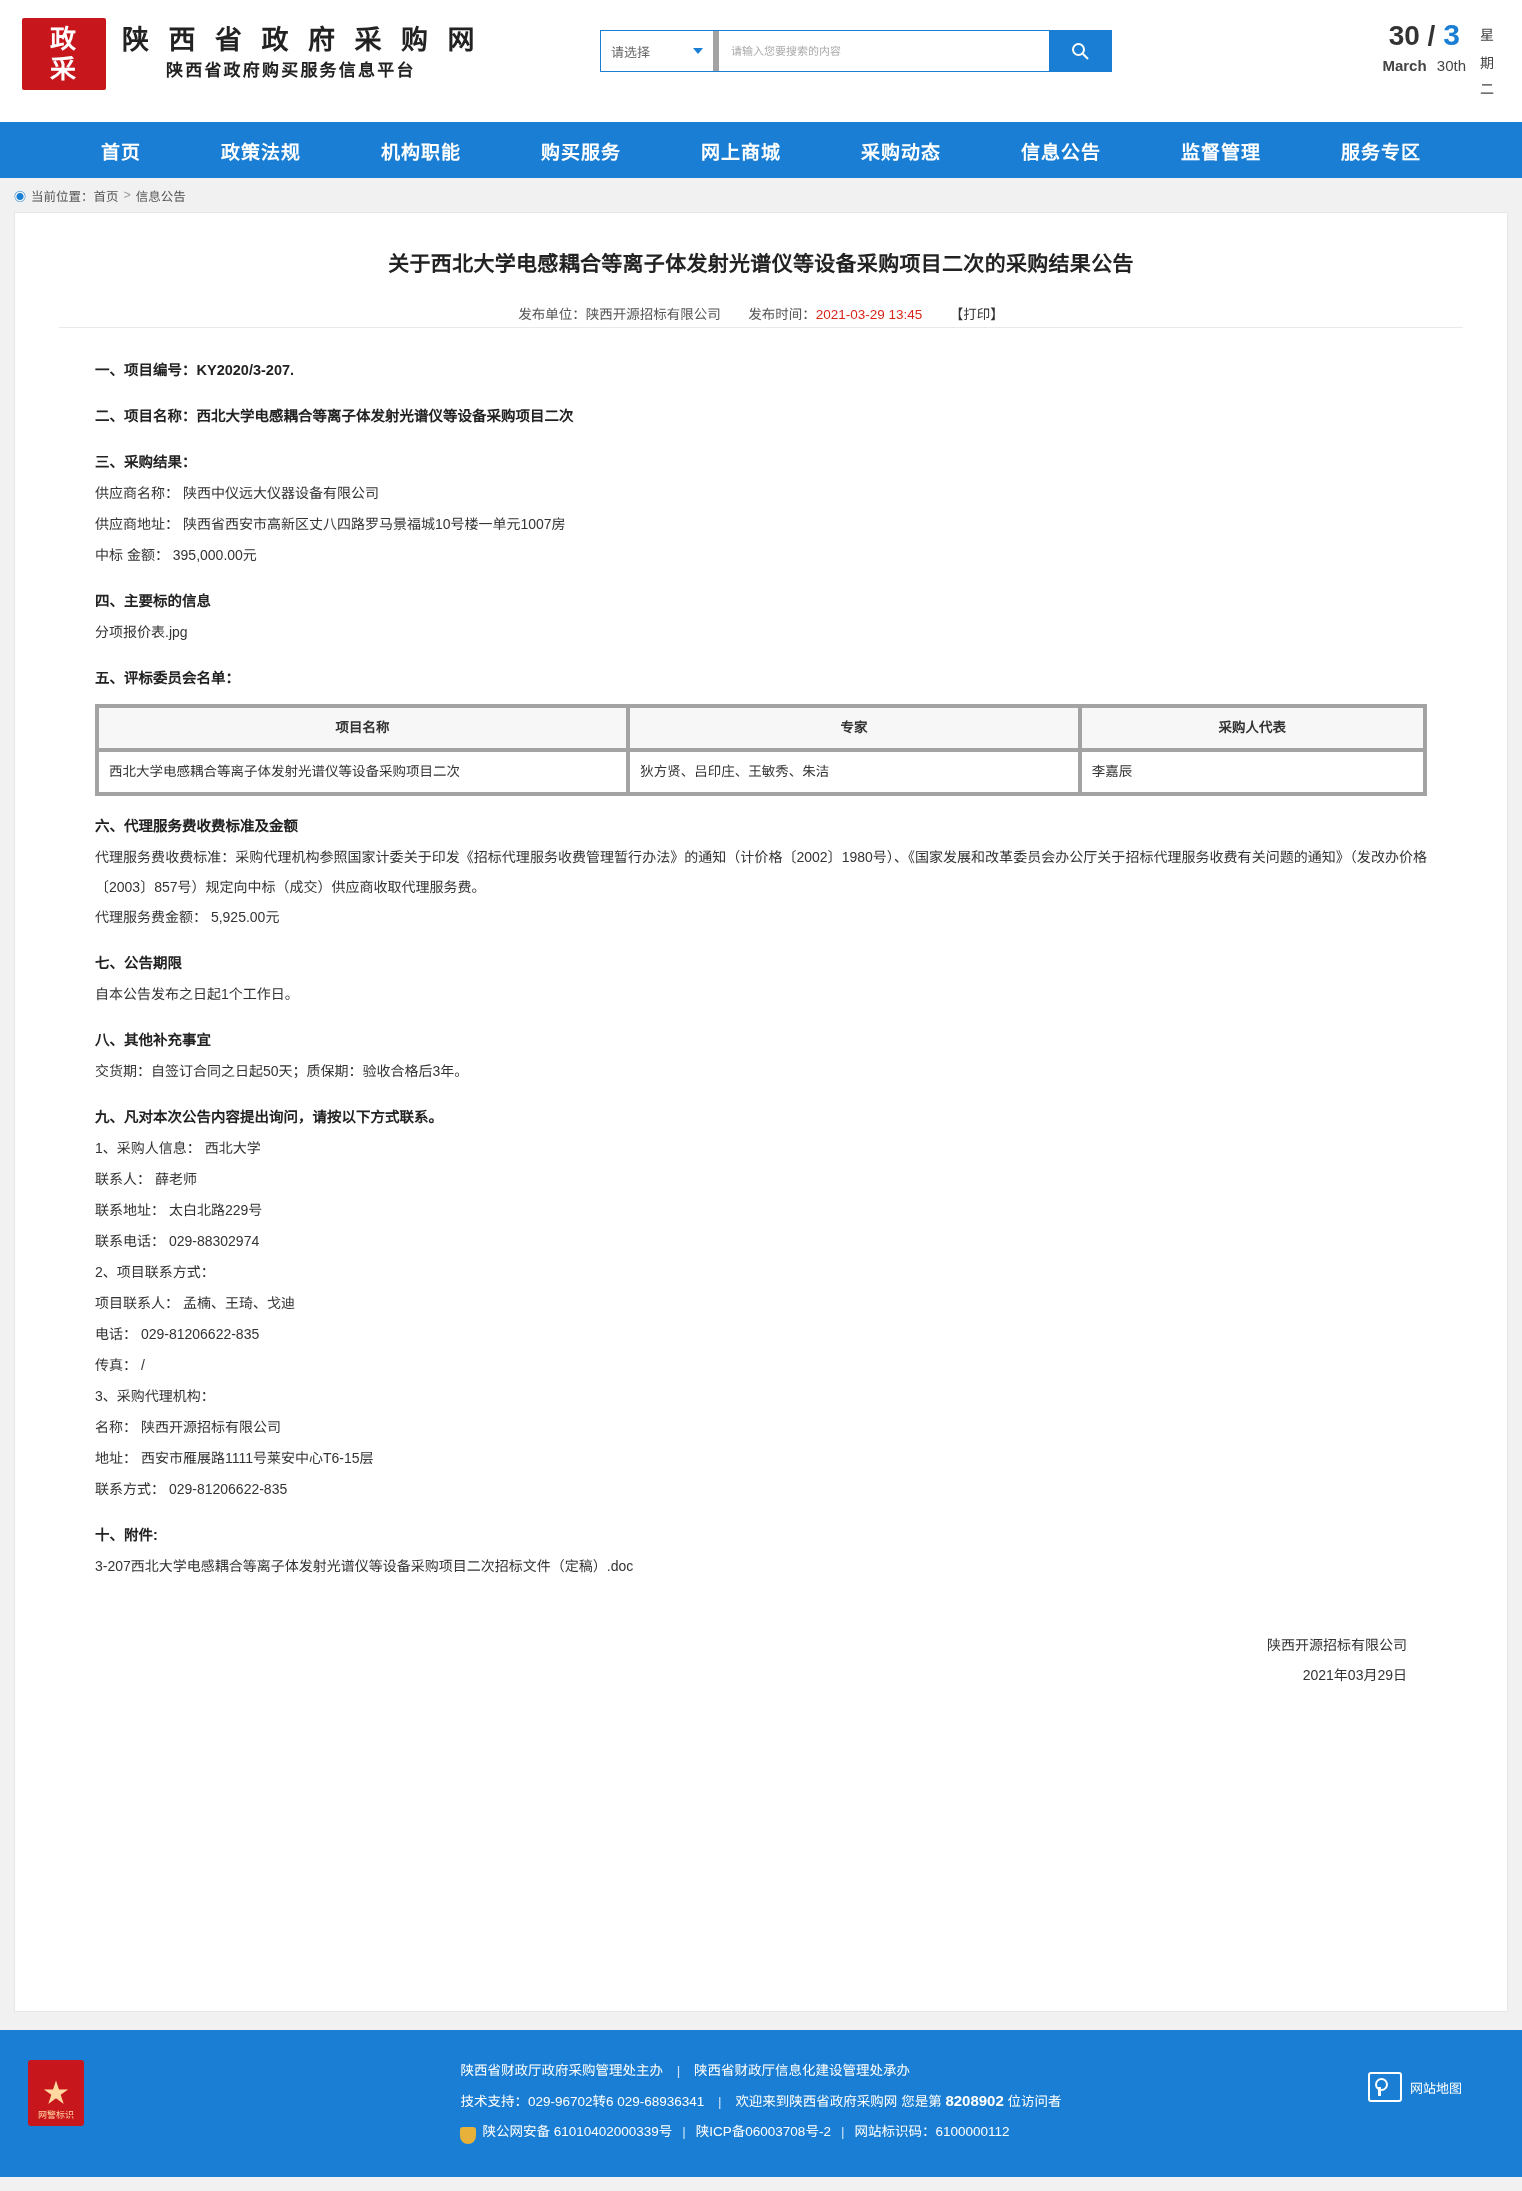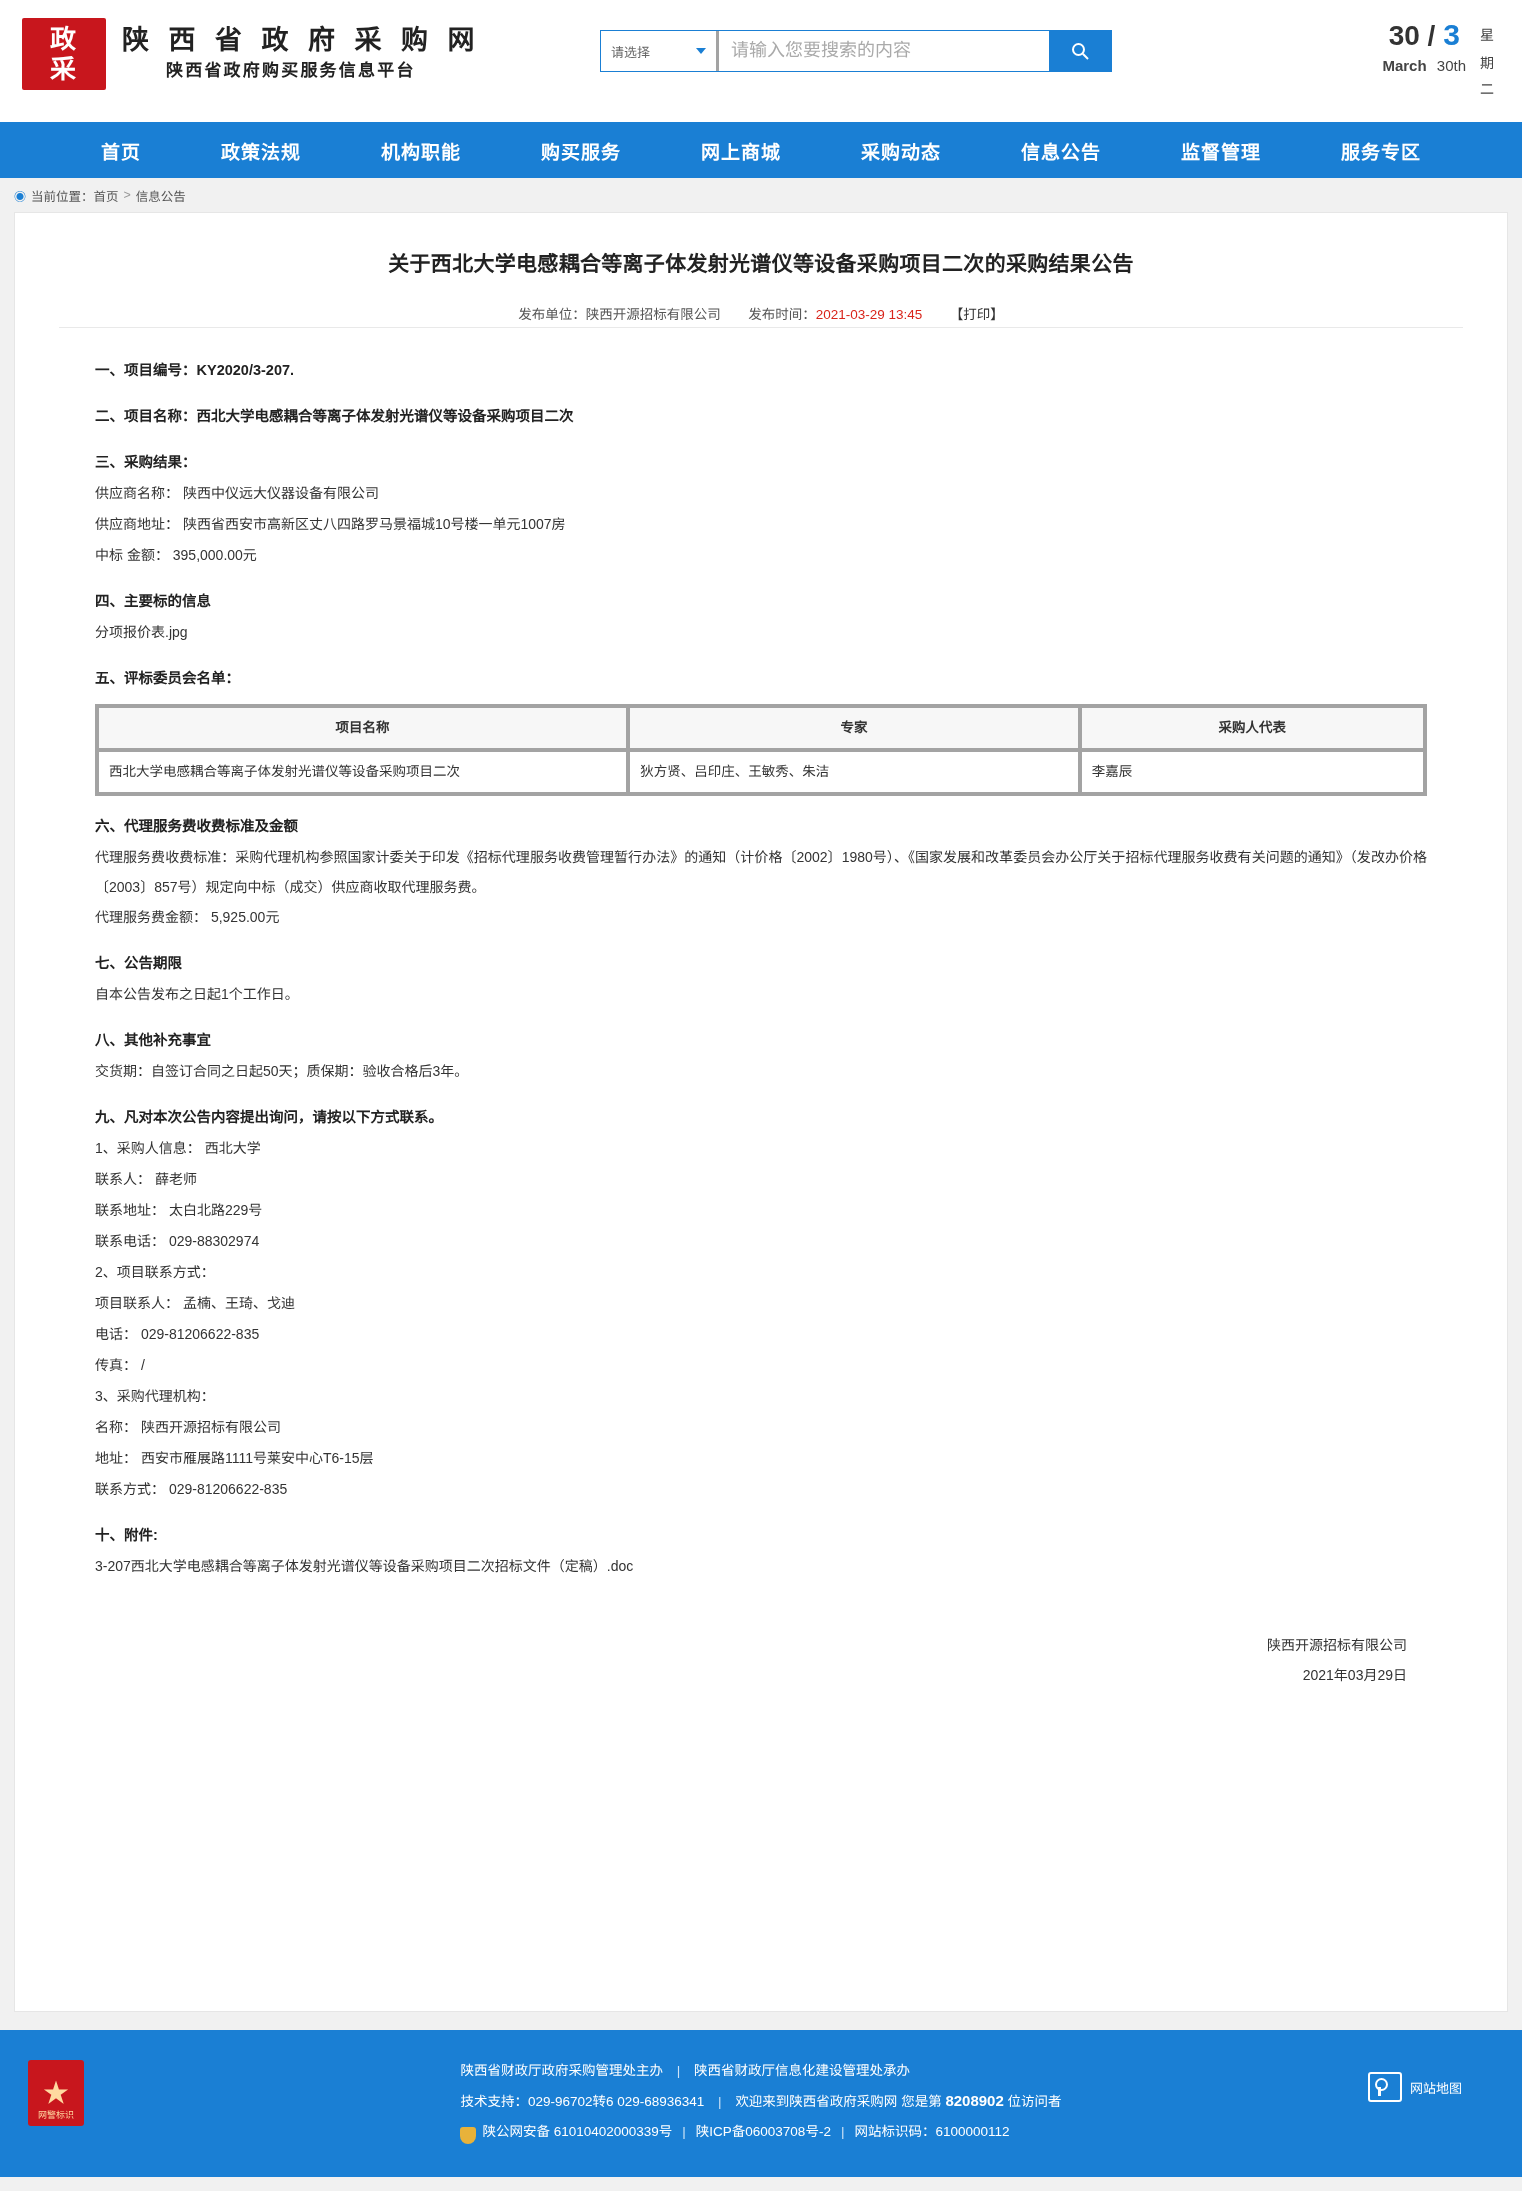--- a/index.html
+++ b/index.html
@@ -70,38 +70,38 @@
     background: #fff;
   }
   .search-select {
     width: 118px;
     display: flex;
     align-items: center;
     justify-content: space-between;
     padding: 0 10px;
     font-size: 13px;
     color: #666;
-    border-right: 3px solid #a3a3a3;
+    border-right: 6px solid #a3a3a3;
     background: #fff;
     cursor: pointer;
   }
   .caret-down {
     width: 0; height: 0;
     border-left: 5px solid transparent;
     border-right: 5px solid transparent;
     border-top: 6px solid #1a7fd4;
   }
   .search-input {
     width: 330px;
     border: none;
     outline: none;
     padding: 0 12px;
-    font-size: 18px;
+    font-size: 11px;
     color: #333;
-    font-family: Liberation Mono, monospace;
+    font-family: Liberation Serif, serif;
   }
   .search-input::placeholder { color: #aaa; }
   .search-btn {
     width: 62px;
     background: #1a7fd4;
     border: none;
     display: flex;
     align-items: center;
     justify-content: center;
     cursor: pointer;

